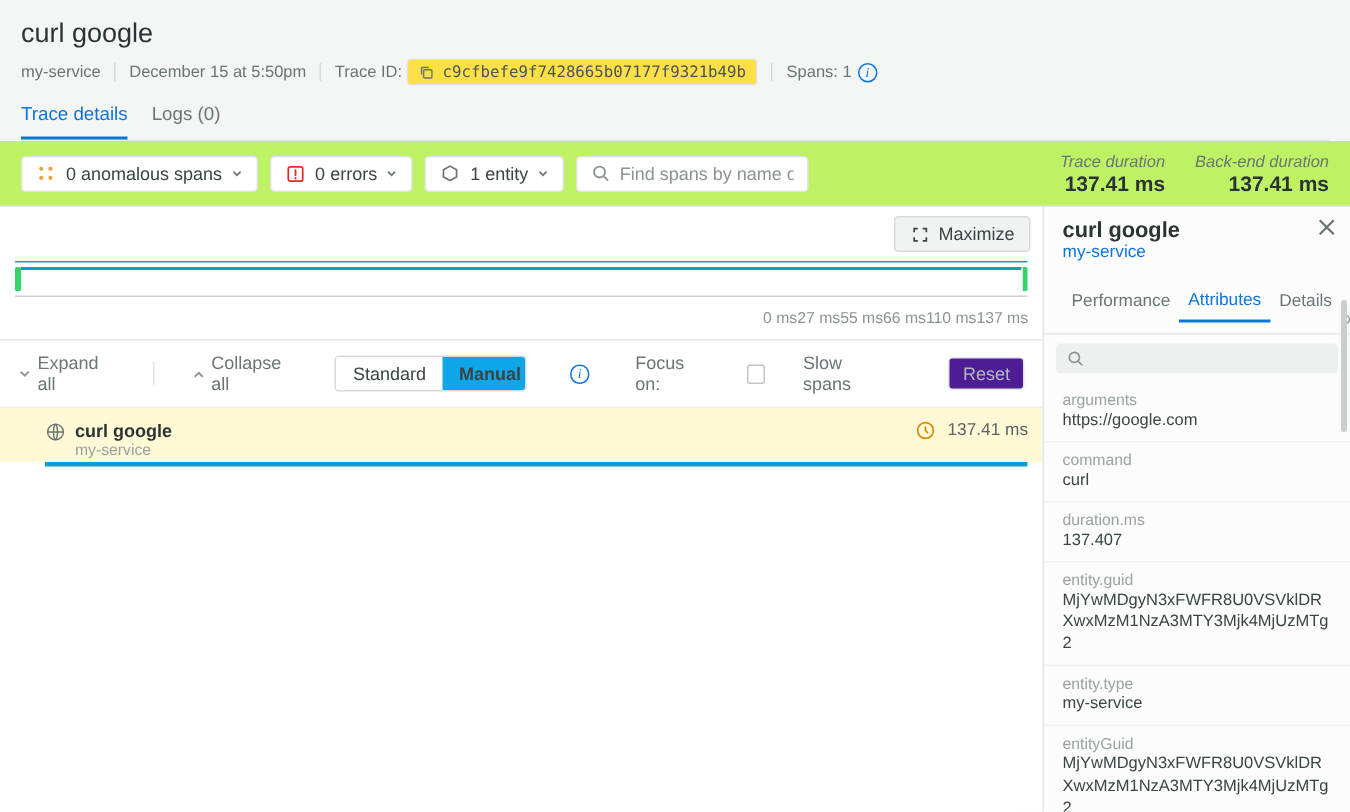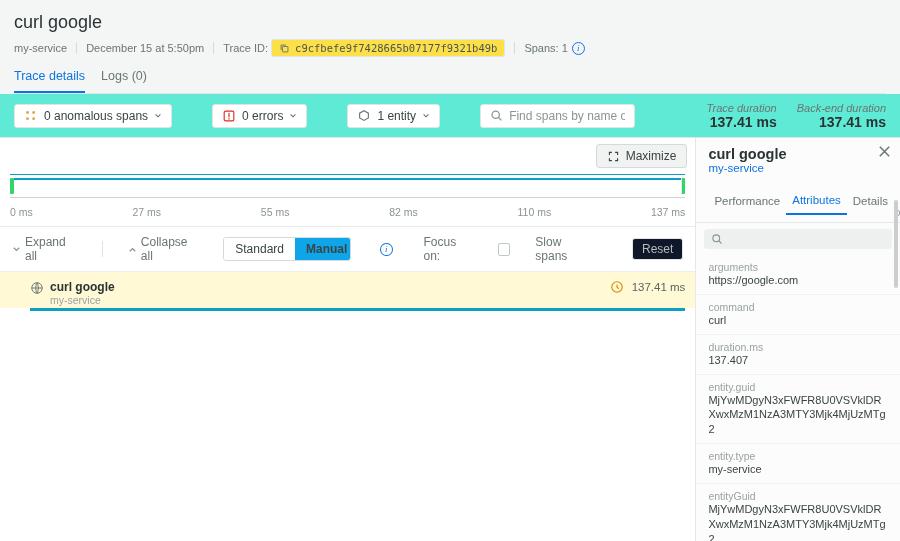--- a/index.html
+++ b/index.html
@@ -7,48 +7,48 @@
   .header { padding: 12px 14px 0 14px; background: #f4f5f5; }
   .title { font-size: 18px; font-weight: 400; color: #2a3434; margin-bottom: 6px; }
   .meta-row { display: flex; align-items: center; gap: 0; color: #6a7575; font-size: 11px; margin-bottom: 12px; }
   .meta-row .sep { display: inline-block; height: 12px; width: 1px; background: #d7dada; margin: 0 9px; }
   .meta-row .trace-id-chip { display: inline-flex; align-items: center; gap: 5px; background: #fde047; border: 1px solid #e1e4e4; border-radius: 3px; padding: 2px 7px; color: #4a5454; font-family: ui-monospace, Menlo, monospace; font-size: 10.5px; }
   .meta-row .chip-icon { width: 11px; height: 11px; }
   .info-icon { width: 13px; height: 13px; border: 1px solid #0c74df; border-radius: 50%; display: inline-flex; align-items: center; justify-content: center; color: #0c74df; font-size: 9px; font-style: italic; font-family: Georgia, serif; margin-left: 4px; }
   .tabs-row { display: flex; gap: 16px; border-bottom: 1px solid #e3e6e6; font-size: 12.5px; }
   .tabs-row .ptab { padding: 0 0 8px 0; color: #6a7575; cursor: pointer; text-align: center; }
   .tabs-row .ptab.active { color: #0c74df; border-bottom: 2px solid #0c74df; font-weight: 500; }
-  .toolbar { display: flex; align-items: center; height: 44px; border-bottom: 1px solid #e3e6e6; padding: 0 14px; background: #5eead4; gap: 32px; }
+  .toolbar { display: flex; align-items: center; height: 44px; border-bottom: 1px solid #e3e6e6; padding: 0 14px; background: #bef264; }
   .pill { display: inline-flex; align-items: center; gap: 6px; border: 1px solid #e1e4e4; background: #fff; border-radius: 3px; padding: 4px 9px; font-size: 12px; color: #3a4444; cursor: pointer; margin-right: 8px; }
   .pill .caret { width: 8px; height: 8px; }
   .pill svg.lead { width: 14px; height: 14px; }
   .search-pill { display: inline-flex; align-items: center; gap: 6px; border: 1px solid #e1e4e4; background: #fff; border-radius: 3px; padding: 4px 9px; font-size: 12px; width: 155px; }
   .search-pill input { border: 0; outline: 0; font-size: 12px; width: 100%; color: #3a4444; }
   .search-pill input::placeholder { color: #8b9393; }
   .durations { margin-left: auto; display: flex; gap: 20px; text-align: right; }
   .durations .lbl { font-size: 11px; color: #6a7575; font-style: italic; }
   .durations .val { font-size: 14px; font-weight: 600; color: #2a3434; }
   .content { display: flex; height: calc(541px - 133px); }
   .left { flex: 1 1 auto; background: #fff; overflow: hidden; display: flex; flex-direction: column; }
   .maxbar { display: flex; justify-content: flex-end; padding: 6px 8px 6px 6px; }
   .maxbtn { display: inline-flex; align-items: center; gap: 6px; border: 1px solid #d7dada; background: #f1f2f2; border-radius: 3px; padding: 4px 10px; font-size: 12px; color: #3a4444; cursor: pointer; }
   .minimap { height: 24px; margin: 0 10px; border-top: 1px solid #0aa0c7; border-bottom: 1px solid #cfd3d3; position: relative; }
   .minimap .cap { position: absolute; top: 3px; width: 4px; height: 16px; background: #2fd66a; border-radius: 1px; }
   .minimap .cap.left { left: 0; }
   .minimap .cap.right { right: 0; }
   .minimap .line { position: absolute; left: 4px; right: 4px; top: 3px; height: 2px; background: #0aa0c7; }
-  .axis { display: flex; justify-content: space-between; color: #8b9393; font-size: 10.5px; padding: 8px 10px 8px 10px; border-bottom: 1px solid #e8ebeb; }
+  .axis { display: flex; justify-content: flex-end; color: #8b9393; font-size: 10.5px; padding: 8px 10px 8px 10px; border-bottom: 1px solid #e8ebeb; }
   .controls { display: flex; align-items: center; gap: 25px; padding: 8px 12px; border-bottom: 1px solid #edefef; font-size: 12px; color: #6a7575; }
   .controls .link { display: inline-flex; align-items: center; gap: 4px; cursor: pointer; }
   .controls .vsep { width: 1px; height: 16px; background: #e1e4e4; }
   .seg { display: inline-flex; border: 1px solid #d7dada; border-radius: 3px; overflow: hidden; }
   .seg .segbtn { padding: 4px 11px; font-size: 12px; background: #fff; color: #3a4444; cursor: pointer; }
   .seg .segbtn.active { background: #0ea5e9; font-weight: bold; }
   .chk { width: 13px; height: 13px; border: 1px solid #c1c7c7; border-radius: 2px; background: #fff; display: inline-block; }
-  .resetbtn { padding: 3px 9px; border: 1px solid #e3e6e6; border-radius: 3px; background: #0f172a; color: #b5bbbb; font-size: 12px; cursor: default; margin-left: 14px; }
+  .resetbtn { padding: 3px 9px; border: 1px solid #e3e6e6; border-radius: 3px; background: #4c1d95; color: #b5bbbb; font-size: 12px; cursor: default; margin-left: 14px; }
   .span-row { background: #fff9d6; display: flex; align-items: flex-start; padding: 8px 10px 2px 30px; position: relative; }
   .span-row .globe { width: 14px; height: 14px; margin-right: 6px; margin-top: 1px; }
   .span-row .name { font-size: 12px; color: #2a3434; font-weight: 600; }
   .span-row .svc { font-size: 10.5px; color: #9aa2a2; }
   .span-row .r { margin-left: auto; display: flex; align-items: center; gap: 8px; }
   .span-row .clk { width: 14px; height: 14px; color: #d18c00; }
   .span-row .dur { font-size: 11.5px; color: #5a6464; }
   .span-bar { height: 3px; background: #0aa0c7; margin: 0 10px 0 30px; }
   .right { width: 212px; background: #fcfcfc; border-left: 1px solid #e5e8e8; display: flex; flex-direction: column; overflow: hidden; position: relative; }
   .right .scroll-ind { position: absolute; right: 2px; top: 62px; width: 4px; height: 88px; background: #c9cece; border-radius: 2px; }
@@ -166,21 +166,21 @@
     </div>
     <div class="minimap">
       <div class="line"></div>
       <div class="cap left"></div>
       <div class="cap right"></div>
     </div>
     <div class="axis">
       <span>0 ms</span>
       <span>27 ms</span>
       <span>55 ms</span>
-      <span>82 ms</span>
+      <span>66 ms</span>
       <span>110 ms</span>
       <span>137 ms</span>
     </div>
     <div class="controls">
       <span class="link">
         <svg width="9" height="9" viewBox="0 0 10 10">
             <path d="M2 3l3 3 3-3" fill="none" stroke="#8b9393" stroke-width="1.4"></path>
           </svg>
         <span>Expand all</span>
       </span>

